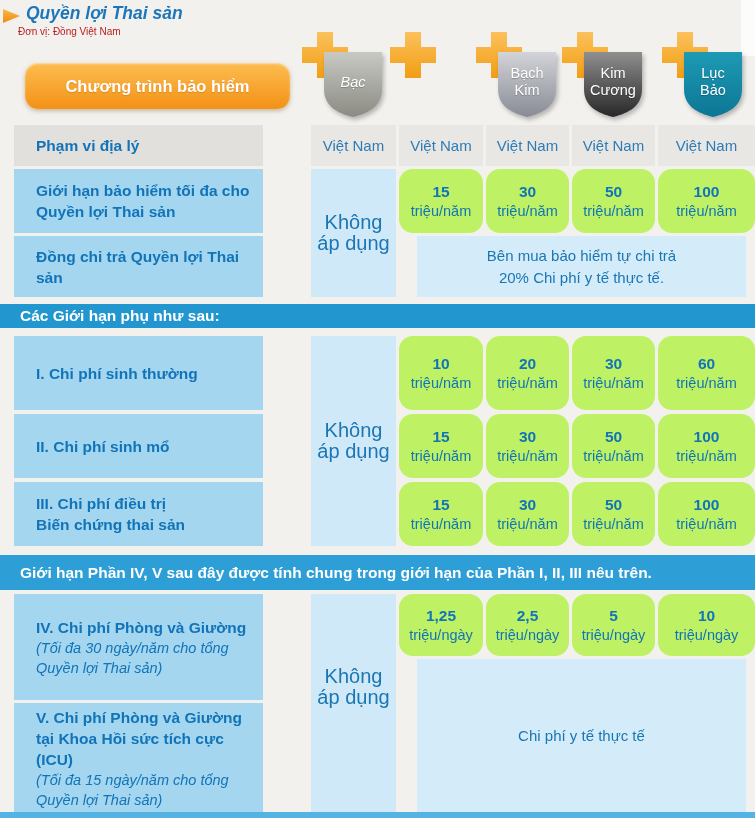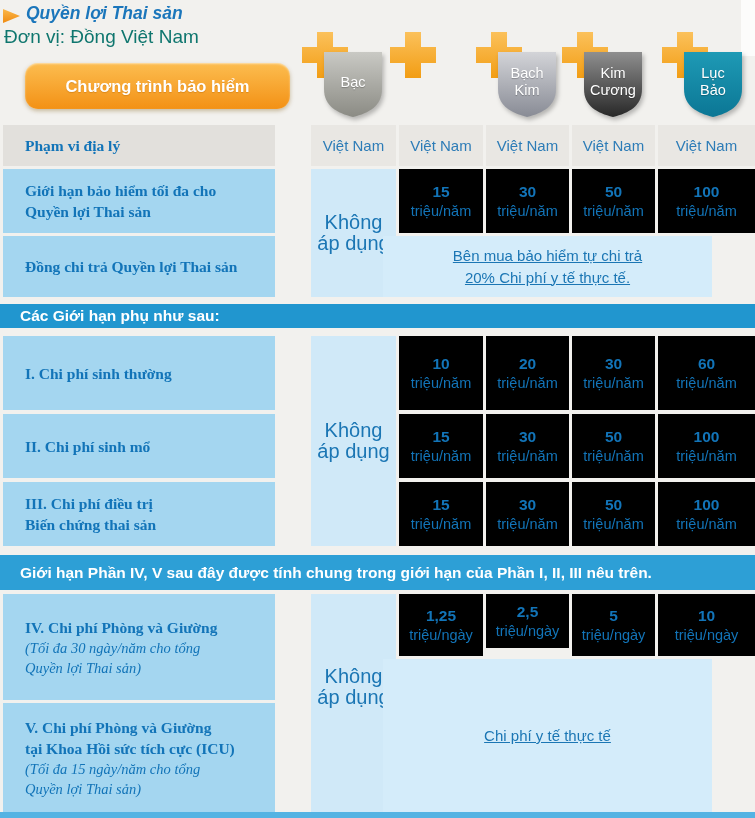--- a/index.html
+++ b/index.html
@@ -4,59 +4,59 @@
 <style>
   * { margin:0; padding:0; box-sizing:border-box; }
   body { font-family:"Liberation Sans", sans-serif; background:#ffffff; }
   #stage { position:relative; width:755px; height:818px; background:#f2f1ee; overflow:hidden; }
 
   
   .title-arrow { position:absolute; left:3px; top:9px; width:17px; height:14px;
                  clip-path:polygon(0 0,100% 50%,0 100%); }
   .page-title { position:absolute; left:26px; top:3px; font-size:17.5px; font-weight:700;
                 font-style:italic; color:#1b76bb; }
-  .unit-note { position:absolute; left:4px; top:26px; font-size:19px; color:#0f766e; }
+  .unit-note { position:absolute; left:18px; top:26px; font-size:10px; color:#b91c1c; }
 
   
   .program-btn { position:absolute; left:25px; top:63px; width:265px; height:46px;
                  border:none; border-radius:13px; color:#fff; font-size:16.5px; font-weight:700;
                  font-family:"Liberation Sans",sans-serif; cursor:pointer;
                  box-shadow:0 2px 4px rgba(120,80,0,.35), inset 0 1px 2px rgba(255,255,255,.55);
                  text-shadow:0 1px 1px rgba(180,100,0,.4); }
   .badge { position:absolute; top:30px; width:84px; height:90px; }
   .plus-icon { position:absolute; left:0; top:2px; width:46px; height:46px; z-index:1;
                clip-path:path('M15,0 H31 V15 H46 V31 H31 V46 H15 V31 H0 V15 H15 Z'); }
   .shield-wrap { position:absolute; left:22px; top:22px; width:58px; height:66px; z-index:2;
                  filter:drop-shadow(2px 3px 2px rgba(0,0,0,.25)); }
   .shield { width:58px; height:66px;
             clip-path:path('M0,0 H58 V37 C58,54 45,61 29,65 C13,61 0,54 0,37 Z');
             display:flex; flex-direction:column; align-items:center; justify-content:center;
             color:#fff; font-size:14.5px; line-height:17px; text-align:center;
             text-shadow:0 1px 1px rgba(0,0,0,.25); padding-bottom:6px; }
   .shield span:empty { display:none; }
-  .b1 { left:302px; } .b2 { left:390px; } .b3 { left:476px; } .b4 { left:562px; } .b5 { left:662px; }
+  .b1 { left:302px;font-style:italic; } .b2 { left:390px; } .b3 { left:476px; } .b4 { left:562px; } .b5 { left:662px; }
   .corner-patch { position:absolute; left:741px; top:0; width:14px; height:56px; background:#fcfcfb; }
 
   
   .band { position:absolute; left:0; width:755px; }
   .cell { position:absolute; top:0; height:100%; display:flex; flex-direction:column; justify-content:center; }
   .abs-cell { position:absolute; display:flex; flex-direction:column; justify-content:center; }
-  .col-l { left:3px;   width:272px;font-family:Liberation Serif, serif; }
+  .col-l { left:14px;   width:249px; }
   .col-1 { left:311px; width:85px; }
   .col-2 { left:399px; width:84px; }
   .col-3 { left:486px; width:83px; }
   .col-4 { left:572px; width:83px; }
   .col-5 { left:658px; width:97px; }
-  .col-m { left:383px; width:329px;text-decoration:underline; }
+  .col-m { left:417px; width:329px; }
 
   
   .label-cell { background:#a4d6f0; padding-left:22px; color:#1274b8;
                 font-size:15.5px; font-weight:700; line-height:21px; }
   .label-cell .it { font-style:italic; font-weight:400; font-size:14.5px; line-height:20px; }
-  .val-cell { background:#000000; align-items:center; text-align:center; color:#1274b8; }
+  .val-cell { background:#bef264; align-items:center; text-align:center; color:#1274b8;border-radius:14px; }
   .val-cell .num { font-weight:700; font-size:15.5px; line-height:20px; }
   .val-cell .unit { font-weight:400; font-size:14.5px; line-height:19px; }
   .nap-cell { background:#d0e9f8; align-items:center; text-align:center;
               color:#1b76b4; font-size:20px; line-height:21px; }
   .merged-cell { background:#d4ecfa; align-items:center; text-align:center;
                  color:#1b76b4; font-size:15px; line-height:22px; }
   .geo-label { background:#e2e0dc; }
   .geo-val { background:#e9e7e3; align-items:center; text-align:center;
              color:#2d7cb7; font-size:15px; font-weight:400; }
   .section-bar { position:absolute; left:0; width:755px; display:flex; align-items:center;
@@ -258,21 +258,21 @@
     <div class="cell col-l label-cell">
       <span>IV. Chi phí Phòng và Giường</span>
       <span class="it">(Tối đa 30 ngày/năm cho tổng</span>
       <span class="it">Quyền lợi Thai sản)</span>
     </div>
   </div>
   <div class="abs-cell col-2 val-cell" style="top:594px;height:62px">
     <span class="num">1,25</span>
       <span class="unit">triệu/ngày</span>
     </div>
-  <div class="abs-cell col-3 val-cell" style="top:594px;height:54px">
+  <div class="abs-cell col-3 val-cell" style="top:594px;height:62px">
     <span class="num">2,5</span>
       <span class="unit">triệu/ngày</span>
     </div>
   <div class="abs-cell col-4 val-cell" style="top:594px;height:62px">
     <span class="num">5</span>
       <span class="unit">triệu/ngày</span>
     </div>
   <div class="abs-cell col-5 val-cell" style="top:594px;height:62px">
     <span class="num">10</span>
       <span class="unit">triệu/ngày</span>

